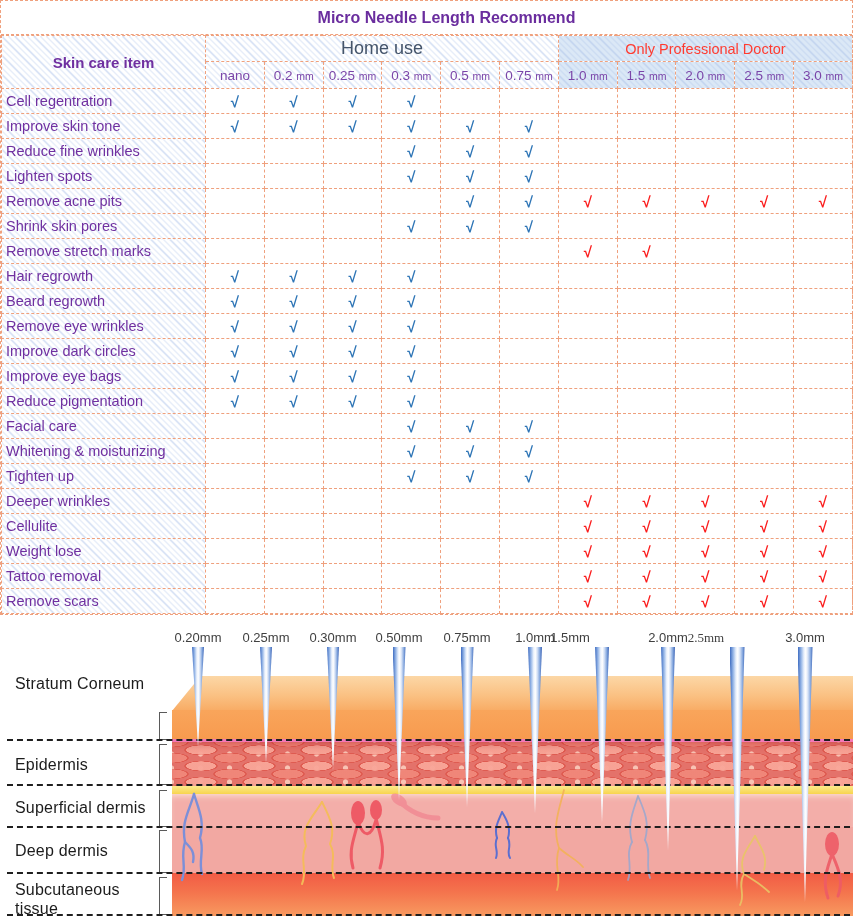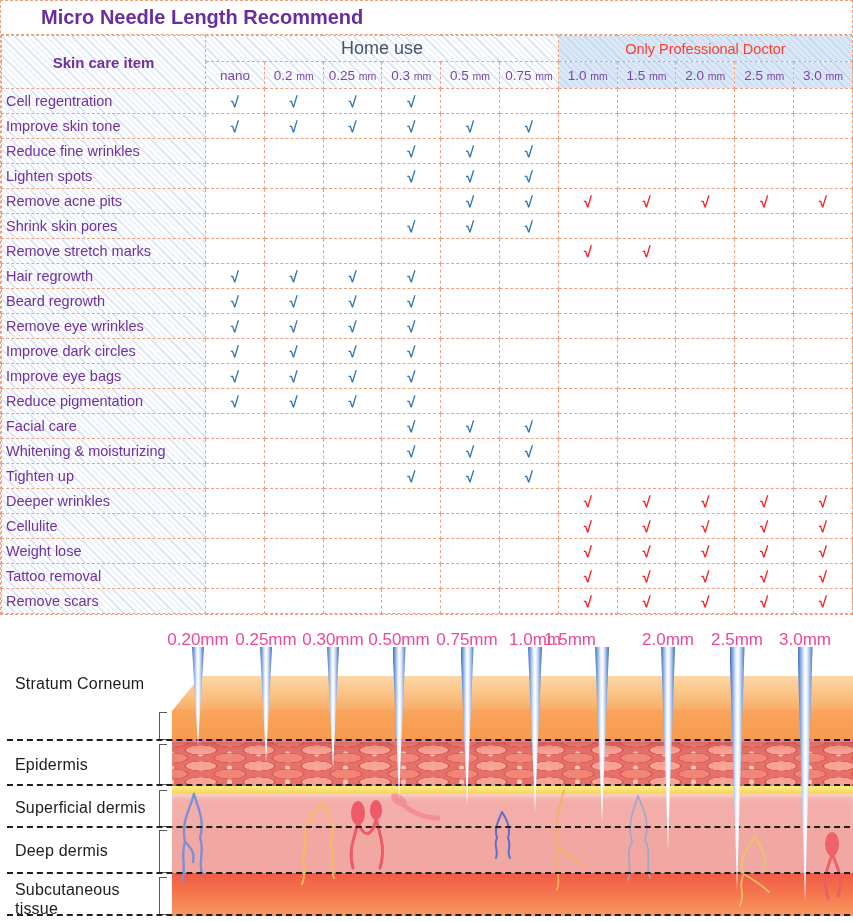--- a/index.html
+++ b/index.html
@@ -1,21 +1,21 @@
 <!DOCTYPE html>
 <html><head>
 <meta charset="utf-8">
 <style>
   html,body{margin:0;padding:0;background:#fff;}
   .page{position:relative;width:853px;height:921px;background:#fff;overflow:hidden;
         font-family:"Liberation Sans",sans-serif;}
 
   
   .tablewrap{position:absolute;left:0;top:0;width:851px;border:1px dashed #efa07d;}
-  .title{height:33px;line-height:33px;font-weight:bold;font-size:20px;
+  .title{height:33px;line-height:33px;text-align:center;font-weight:bold;font-size:16px;
          color:#6a2d9e;border-bottom:1px dashed #efa07d;background:#fff;padding-left:40px;}
   table.tbl{border-collapse:collapse;table-layout:fixed;width:851px;}
   .tbl td,.tbl th{border:1px dashed #efa07d;padding:0;overflow:hidden;white-space:nowrap;}
   .hatch{background-image:repeating-linear-gradient(45deg,rgba(167,191,232,.55) 0px,
          rgba(167,191,232,.55) 1px,rgba(255,255,255,0) 1px,rgba(255,255,255,0) 4.5px);}
   th.pro-bg{background-color:#dbe8f6;}
   tr.hr1{height:26px;} tr.hr2{height:27px;}
   .skin-h{color:#7030a0;font-weight:bold;font-size:15px;}
   .home-h{color:#44546a;font-weight:400;font-size:18px;}
   .prodoc-h{color:#ff3b30;font-weight:400;font-size:14.5px;}
@@ -46,21 +46,21 @@
   .l-sderm{left:172px;top:794px;width:681px;height:33px;background:#f3aea9;
            box-shadow:inset 0 5px 6px -3px rgba(255,235,220,.8);}
   .l-dderm{left:172px;top:827px;width:681px;height:46px;background:#f2a8a2;}
   .l-subq{left:172px;top:873px;width:681px;height:43px;
           background:linear-gradient(180deg,#f25b45 0%,#f4744d 45%,#f89a60 100%);}
   .pinkline{left:172px;top:739px;width:681px;height:3px;background:#f478b5;}
   .dash{left:7px;width:843px;height:0;border-top:2px dashed #1f1f1f;}
   .bracket{left:159px;width:7px;border:1px solid #5a5a5a;border-right:none;background:none;}
   .llabel{left:15px;font-size:16px;color:#1c1c1c;letter-spacing:.2px;}
   .llabel.wrap{width:150px;line-height:19px;}
-  .nlabel{top:630px;width:64px;text-align:center;font-size:17px;color:#ec4899;}
+  .nlabel{top:630px;width:64px;text-align:center;font-size:13px;color:#404040;}
   .needle{top:647px;clip-path:polygon(0 0,100% 0,50% 100%);z-index:30;
           background:linear-gradient(90deg,#3f6dc2 0%,#9ab9e8 22%,#eaf1fc 40%,#ffffff 52%,#d6e2f6 66%,#84a7de 84%,#3a62b5 100%);}
   svg.vessels{left:172px;top:788px;z-index:5;}
   .zlines{z-index:10;} .zlabels{z-index:20;}
 </style>
 </head>
 <body>
 
 <div class="page">
 
@@ -474,18 +474,18 @@
       <div class="abs nlabel zlabels" style="left: 367px;">0.50mm</div>
       <div class="abs needle" style="left: 392.5px; width: 13px; height: 153px;"></div>
       <div class="abs nlabel zlabels" style="left: 435px;">0.75mm</div>
       <div class="abs needle" style="left: 460.5px; width: 13px; height: 160px;"></div>
       <div class="abs nlabel zlabels" style="left: 503px;">1.0mm</div>
       <div class="abs needle" style="left: 528px; width: 14px; height: 166px;"></div>
       <div class="abs nlabel zlabels" style="left: 538px;">1.5mm</div>
       <div class="abs needle" style="left: 595px; width: 14px; height: 176px;"></div>
       <div class="abs nlabel zlabels" style="left: 636px;">2.0mm</div>
       <div class="abs needle" style="left: 661px; width: 14px; height: 203px;"></div>
-      <div class="abs nlabel zlabels" style="left: 705px;">2.5mm</div>
+      <div class="abs nlabel zlabels" style="left: 674px; font-family: Liberation Serif, serif;">2.5mm</div>
       <div class="abs needle" style="left: 729.5px; width: 15px; height: 244px;"></div>
       <div class="abs nlabel zlabels" style="left: 773px;">3.0mm</div>
       <div class="abs needle" style="left: 797.5px; width: 15px; height: 255px;"></div>
     </div>
 </div>
 
 </body></html>

